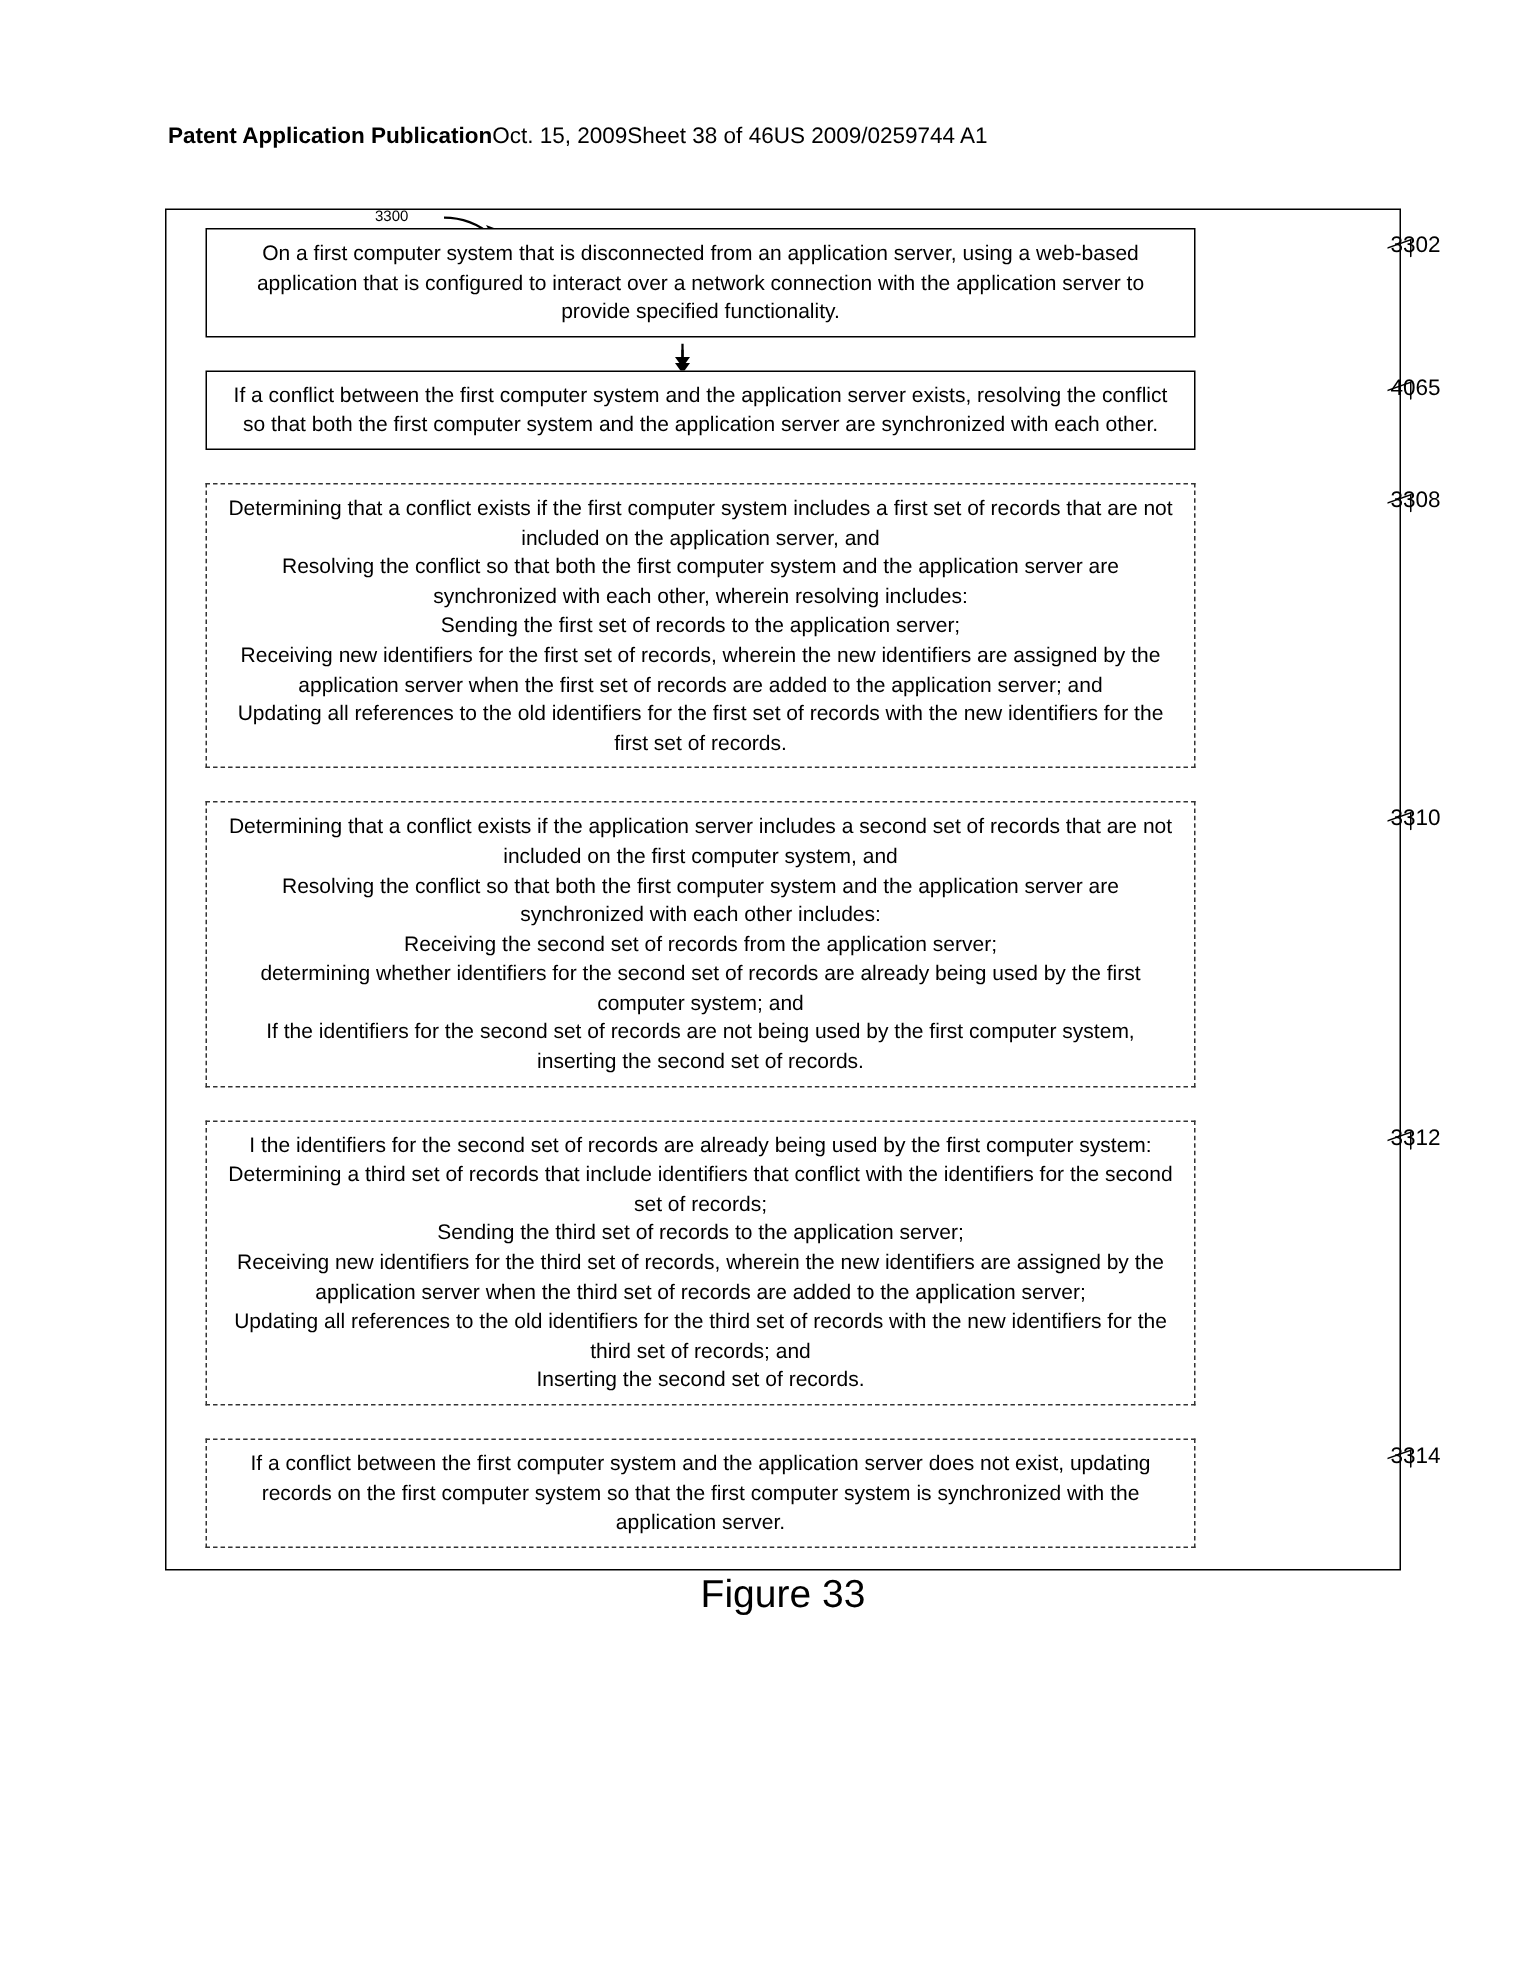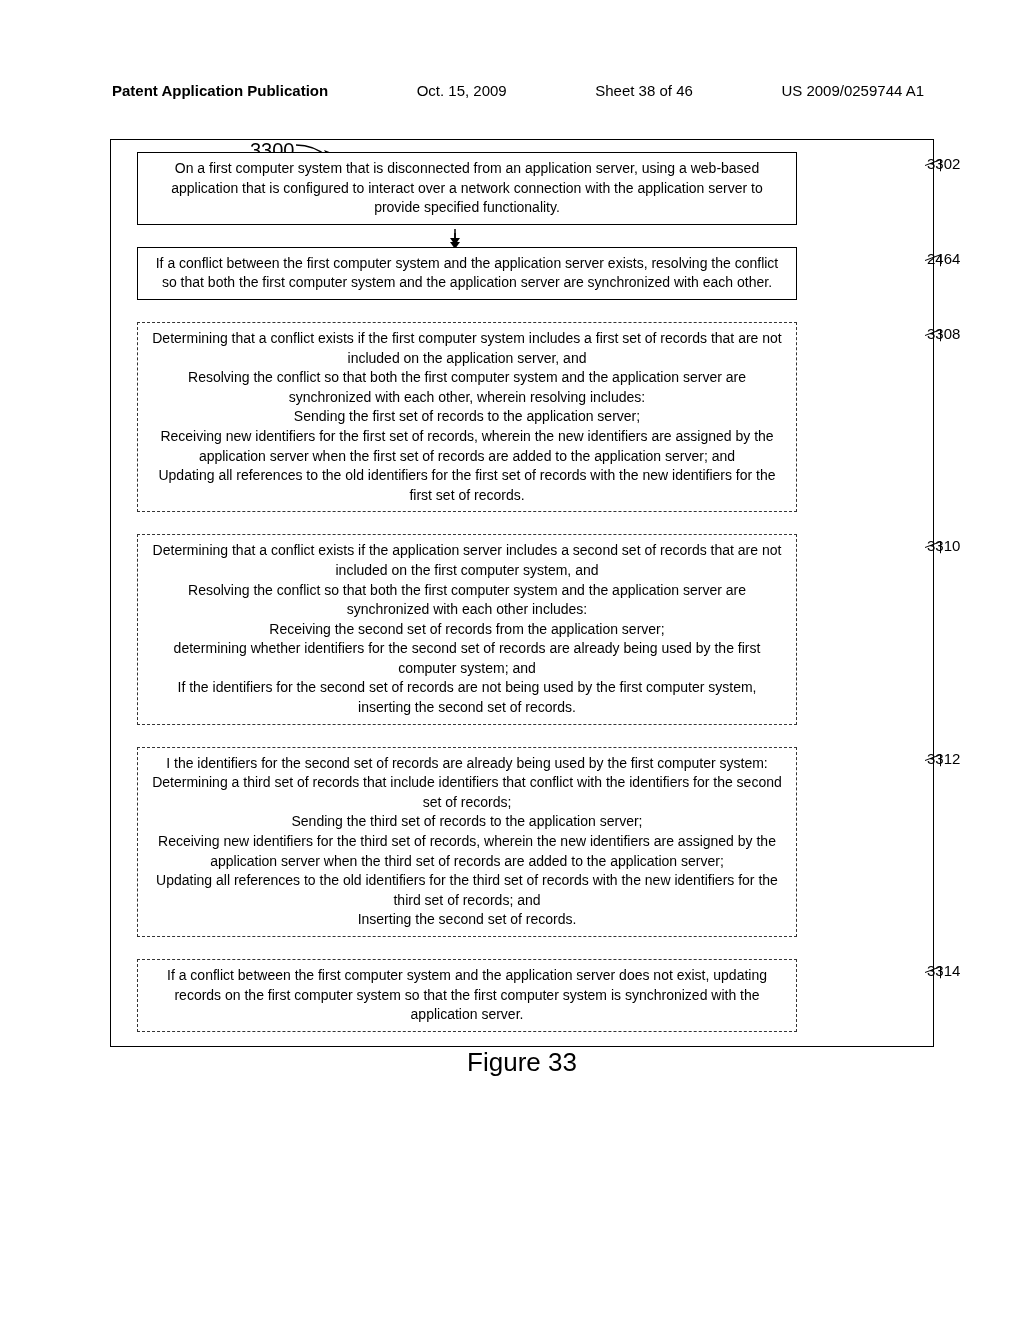--- a/index.html
+++ b/index.html
@@ -6,34 +6,34 @@
     body {
       width: 1024px;
       height: 1320px;
       background: #fff;
       font-family: Arial, Helvetica, sans-serif;
       color: #000;
       position: relative;
     }
     .page-header {
       display: flex;
-      justify-content: space-between;
+      justify-content: flex-start;
       padding: 82px 100px 0 112px;
       font-size: 15px;
     }
     .pub-label { font-weight: bold; }
     .figure-area {
       margin: 40px 90px 0 110px;
       position: relative;
     }
     .figure-number-label {
       position: absolute;
       top: 0;
       left: 140px;
-      font-size: 20px;
+      font-size: 10px;
       text-align: center;
     }
     .pointer-hook {
       position: absolute;
       top: 4px;
       left: 184px;
       width: 44px;
       height: 18px;
     }
     .outer-box {
@@ -130,21 +130,21 @@
       </div>
       <div class="flow-arrow">
         <svg width="14" height="18" viewBox="0 0 14 18">
           <line x1="7" y1="0" x2="7" y2="10" stroke="#000" stroke-width="1.5"></line>
           <path d="M2 9 L7 16 L12 9 Z" fill="#000"></path>
         </svg>
       </div>
       <div class="step-row">
         <div class="step-box"><span>If a conflict between the first computer system and the application server exists, resolving the conflict so that both the first computer system and the application server are synchronized with each other.</span></div>
         <div class="leader"></div>
-        <div class="step-label">2464</div>
+        <div class="step-label">4065</div>
       </div>
       <div class="spacer"></div>
       <div class="step-row">
         <div class="step-box dashed"><span>Determining that a conflict exists if the first computer system includes a first set of records that are not included on the application server, and</span><br><span>Resolving the conflict so that both the first computer system and the application server are synchronized with each other, wherein resolving includes:</span><br><span>Sending the first set of records to the application server;</span><br><span>Receiving new identifiers for the first set of records, wherein the new identifiers are assigned by the application server when the first set of records are added to the application server; and</span><br><span>Updating all references to the old identifiers for the first set of records with the new identifiers for the first set of records.</span></div>
         <div class="leader"></div>
         <div class="step-label">3308</div>
       </div>
       <div class="spacer"></div>
       <div class="step-row">
         <div class="step-box dashed"><span>Determining that a conflict exists if the application server includes a second set of records that are not included on the first computer system, and</span><br><span>Resolving the conflict so that both the first computer system and the application server are synchronized with each other includes:</span><br><span>Receiving the second set of records from the application server;</span><br><span>determining whether identifiers for the second set of records are already being used by the first computer system; and</span><br><span>If the identifiers for the second set of records are not being used by the first computer system, inserting the second set of records.</span></div>

